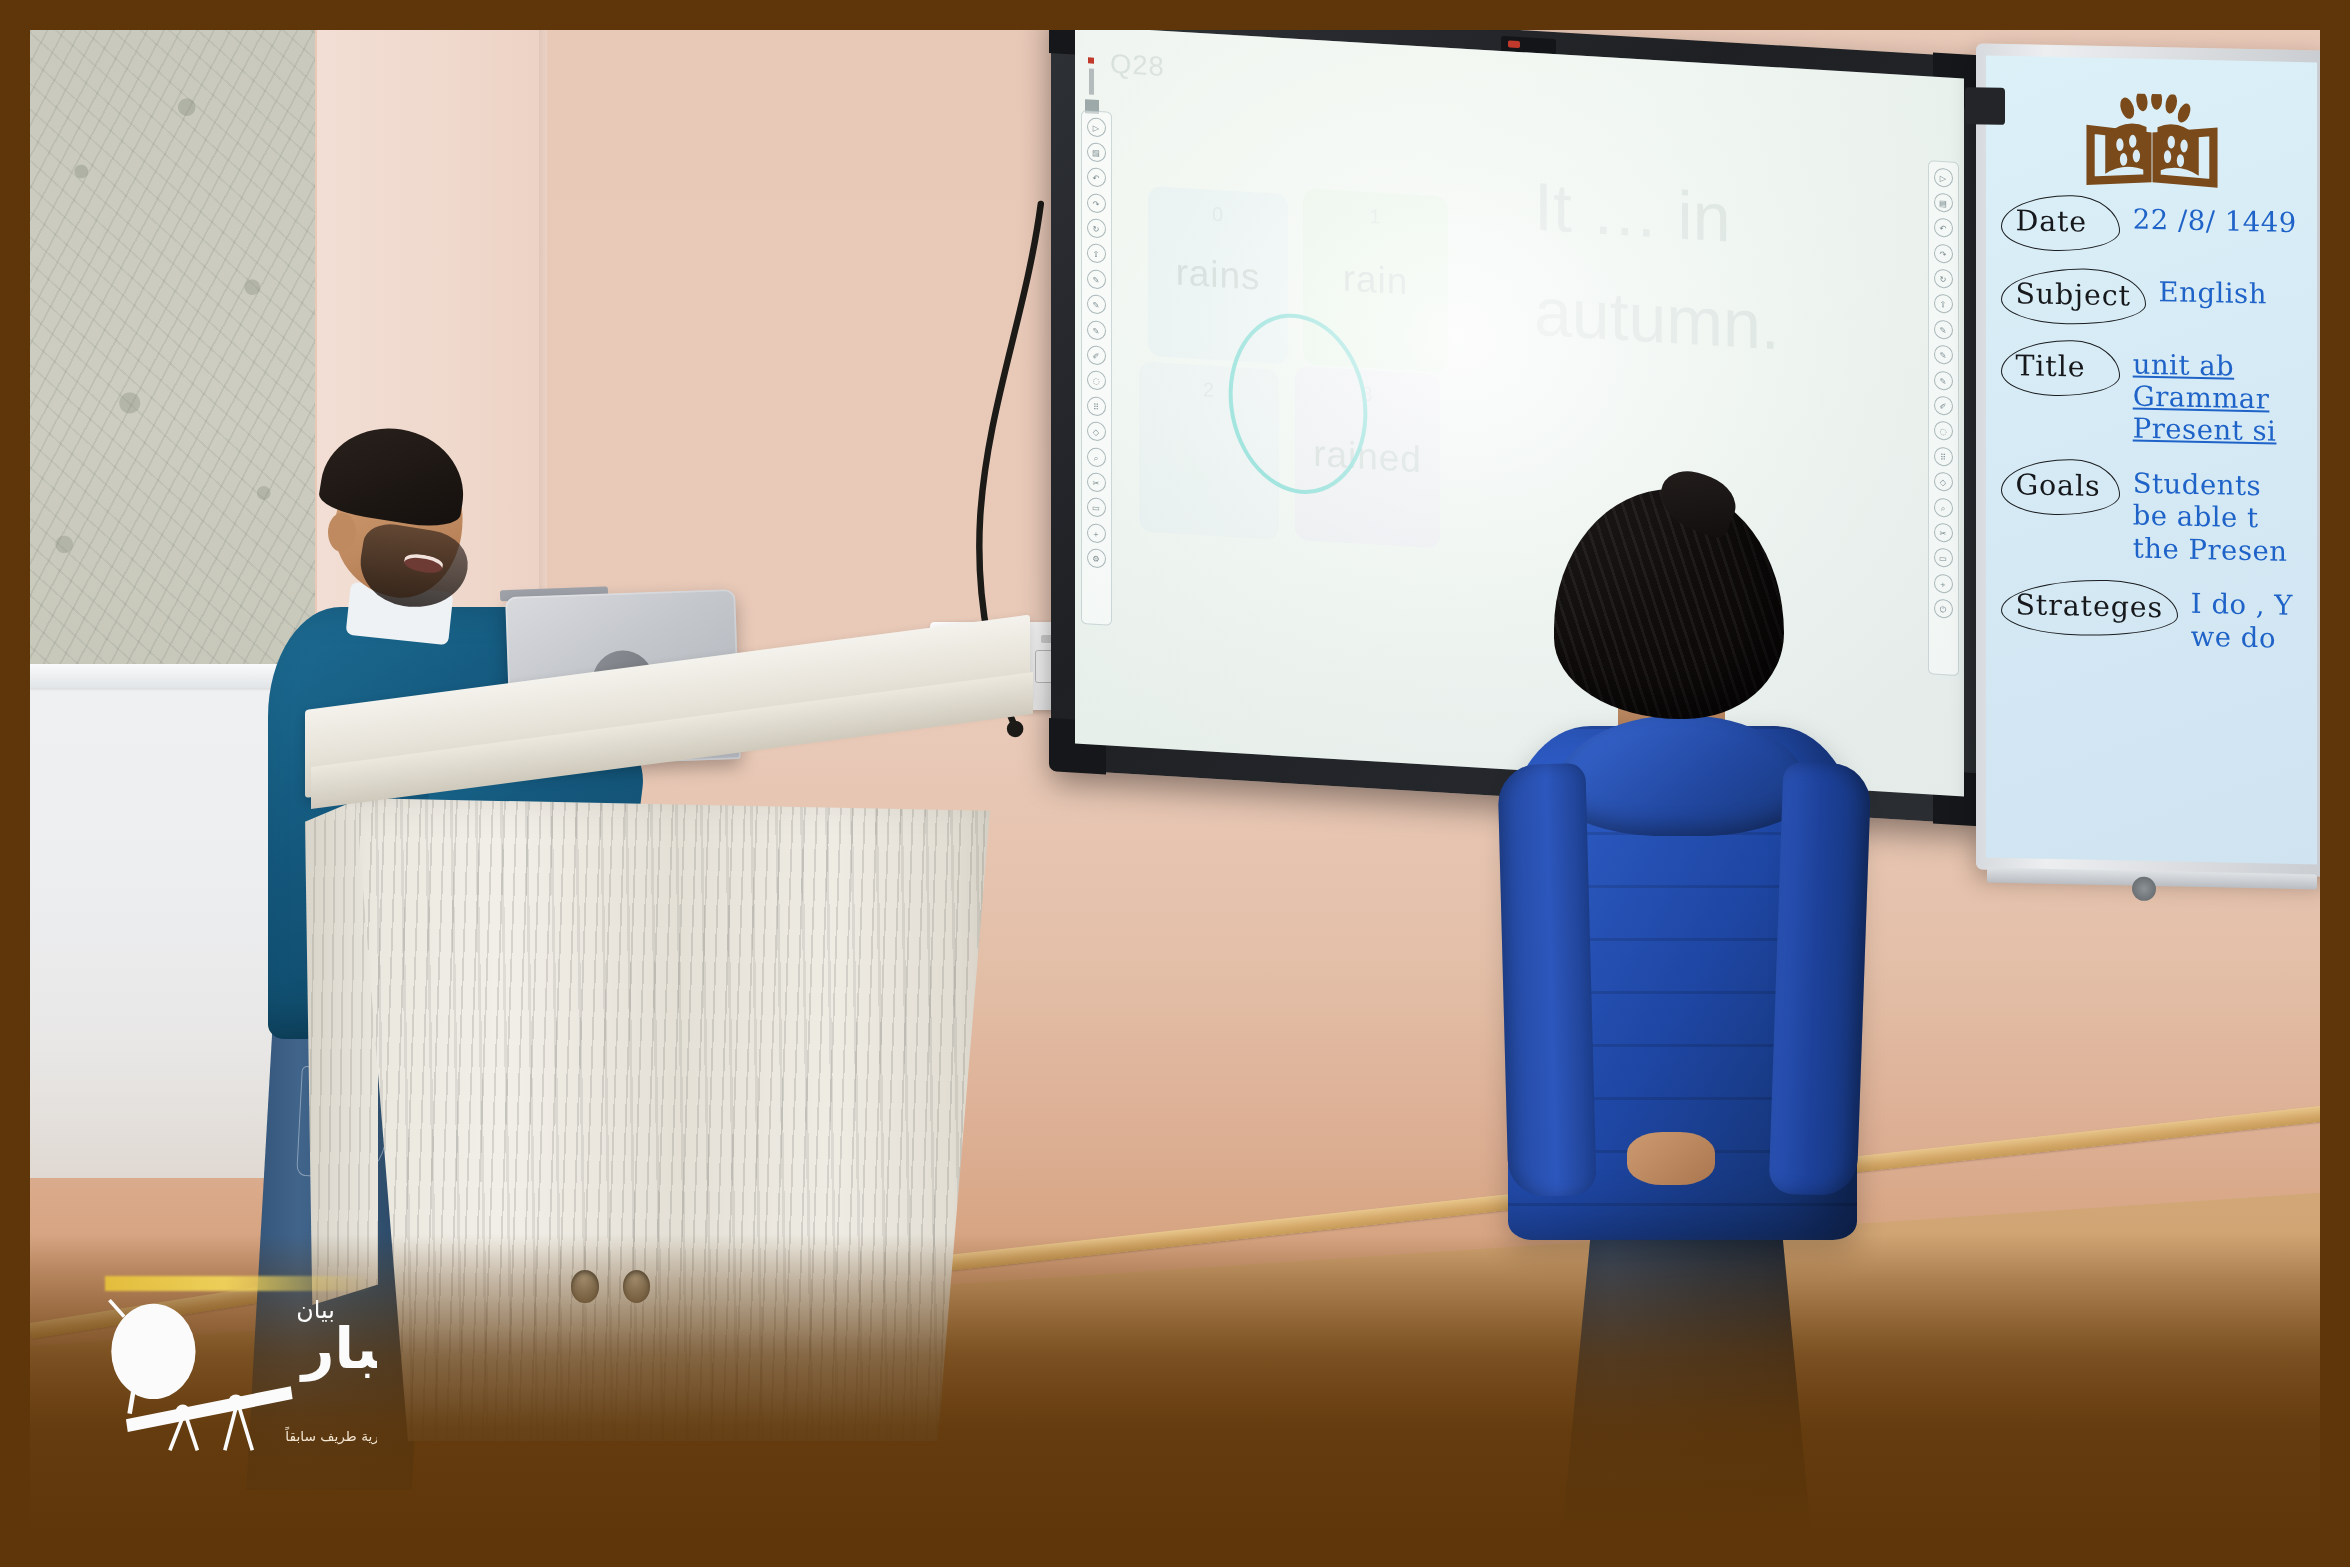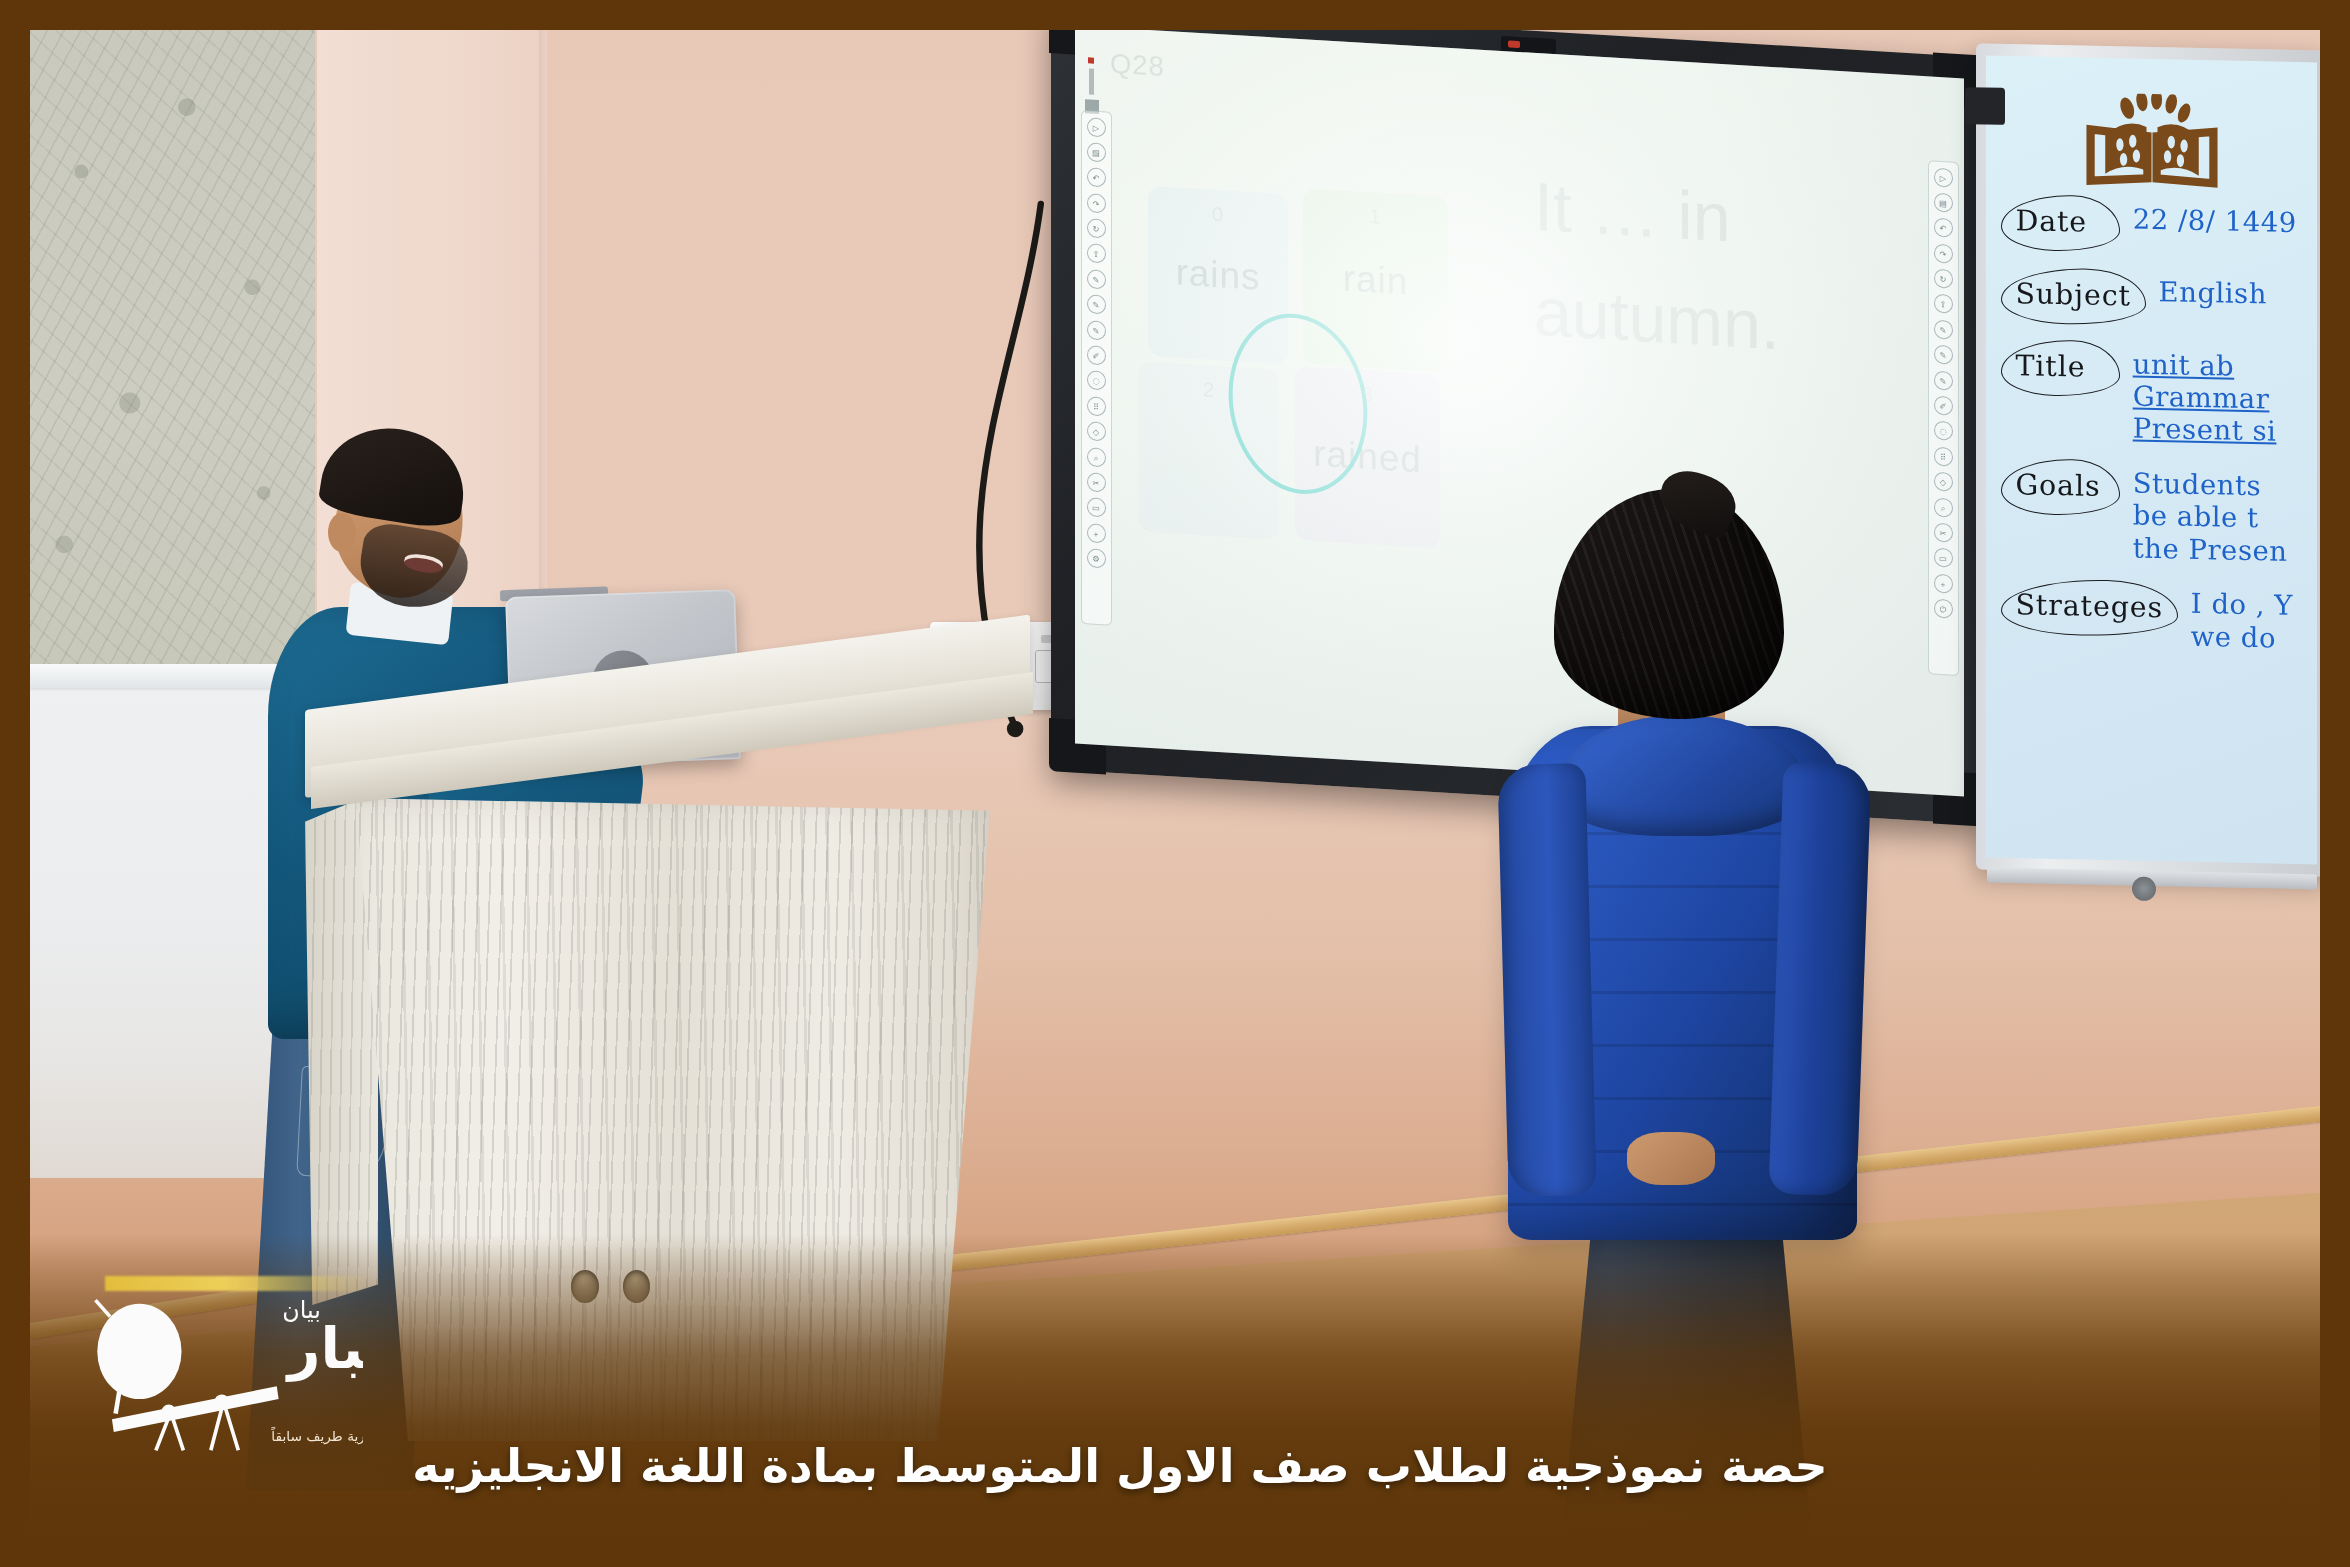--- a/index.html
+++ b/index.html
@@ -348,21 +348,21 @@
     background:linear-gradient(to bottom,
       rgba(94,54,9,0) 0%, rgba(94,54,9,.28) 14%, rgba(94,54,9,.72) 40%,
       rgba(94,54,9,.93) 64%, rgba(94,54,9,1) 100%);
     pointer-events:none;
   }
   .goldbar {
     position:absolute; left:75px; bottom:246px; width:266px; height:14.7px;
     background:linear-gradient(to right,#e8c33b,#f2d65a 45%,rgba(230,190,60,0));
     filter:blur(1.1px); opacity:.92;
   }
-  .logo-block { position:absolute; left:58px; bottom:83px; width:275px; height:174px; }
+  .logo-block { position:absolute; left:72px; bottom:83px; width:275px; height:174px; }
   .caption {
     position:absolute; left:0; right:0; bottom:44px;
     text-align:center; color:#fff; direction:rtl;
     font-family:"DejaVu Sans", sans-serif; font-weight:bold;
     font-size:46px; letter-spacing:0px; text-shadow:0 2.8px 7.3px rgba(0,0,0,.45);
     padding-right:110px;
   }
 </style>
 </head>
 <body>
@@ -594,17 +594,16 @@
       <circle cx="146" cy="133" r="8" fill="#fbfbfb"></circle>
       <path d="M88 150 L74 186 M92 150 L104 186" stroke="#fbfbfb" stroke-width="4"></path>
       <path d="M146 140 L134 186 M150 140 L164 186" stroke="#fbfbfb" stroke-width="4"></path>
 
       <text x="212" y="42" fill="#fbfbfb" text-anchor="end" font-family="DejaVu Sans, sans-serif" font-size="26" direction="rtl" aria-label="بيان الأخبار">بيان</text>
       <text x="218" y="96" fill="#fbfbfb" text-anchor="end" font-family="DejaVu Sans, sans-serif" font-size="62" font-weight="bold" direction="rtl">الأخبار</text>
       <text x="200" y="176" fill="#f3e6d2" text-anchor="end" font-family="DejaVu Sans, sans-serif" font-size="15" direction="rtl">إخبارية طريف سابقاً</text>
     </svg>
   </div>
 
-  <div class="caption">حصة نموذجية لطلاب صف الاول المتوسط  بمادة اللغة الانجليزيه</div>
 
  </div>
 </div>
 
 
 </body></html>

